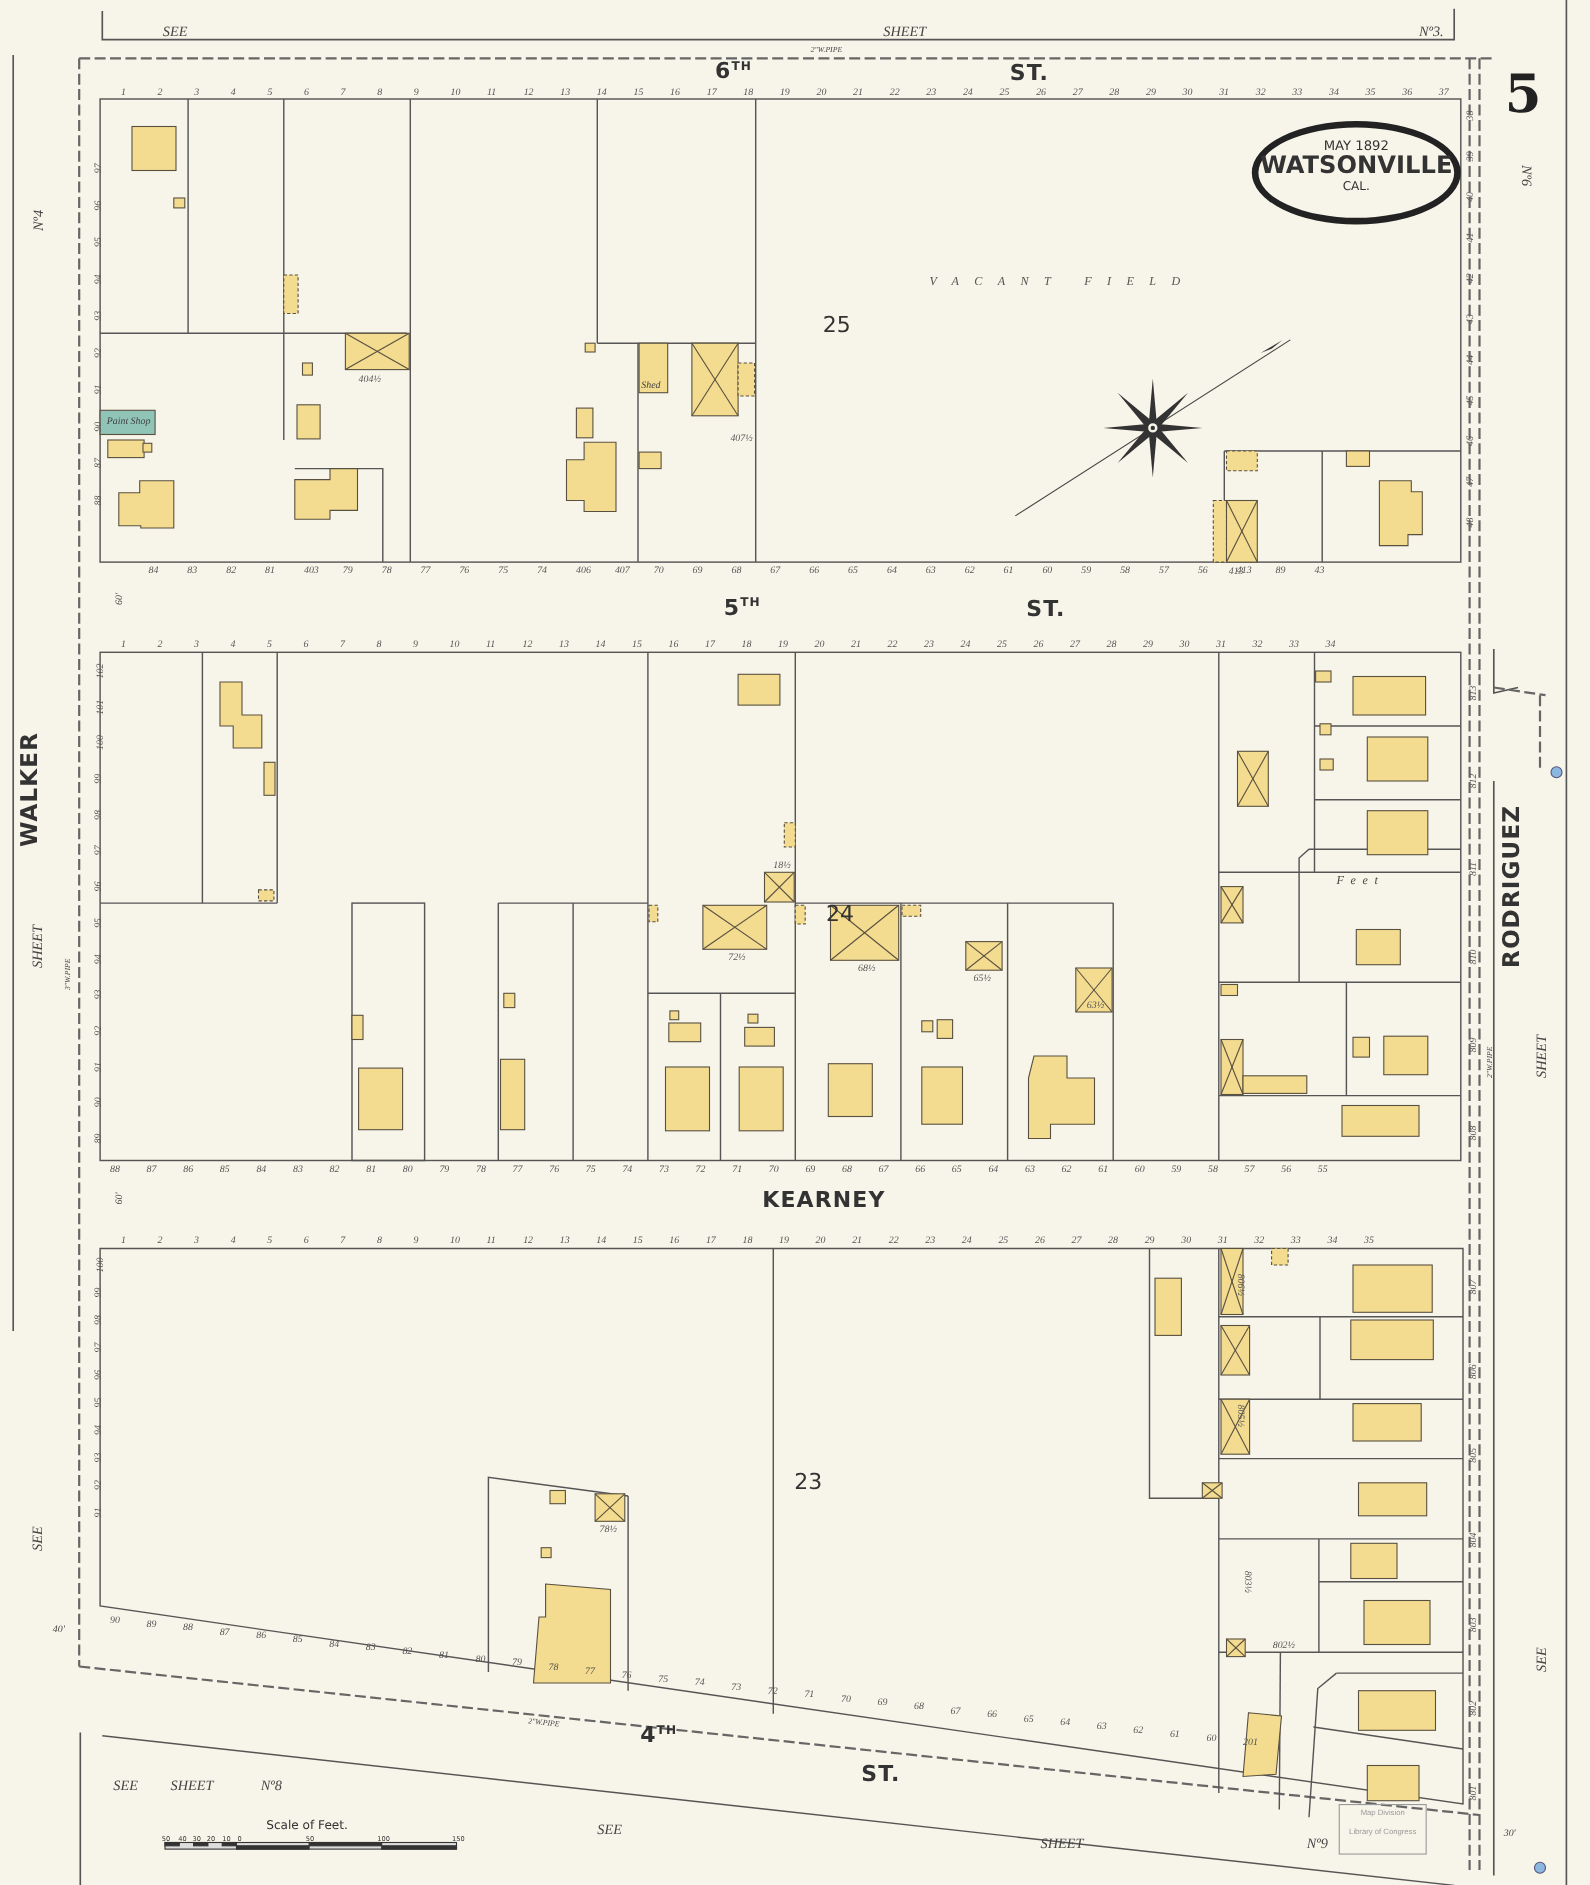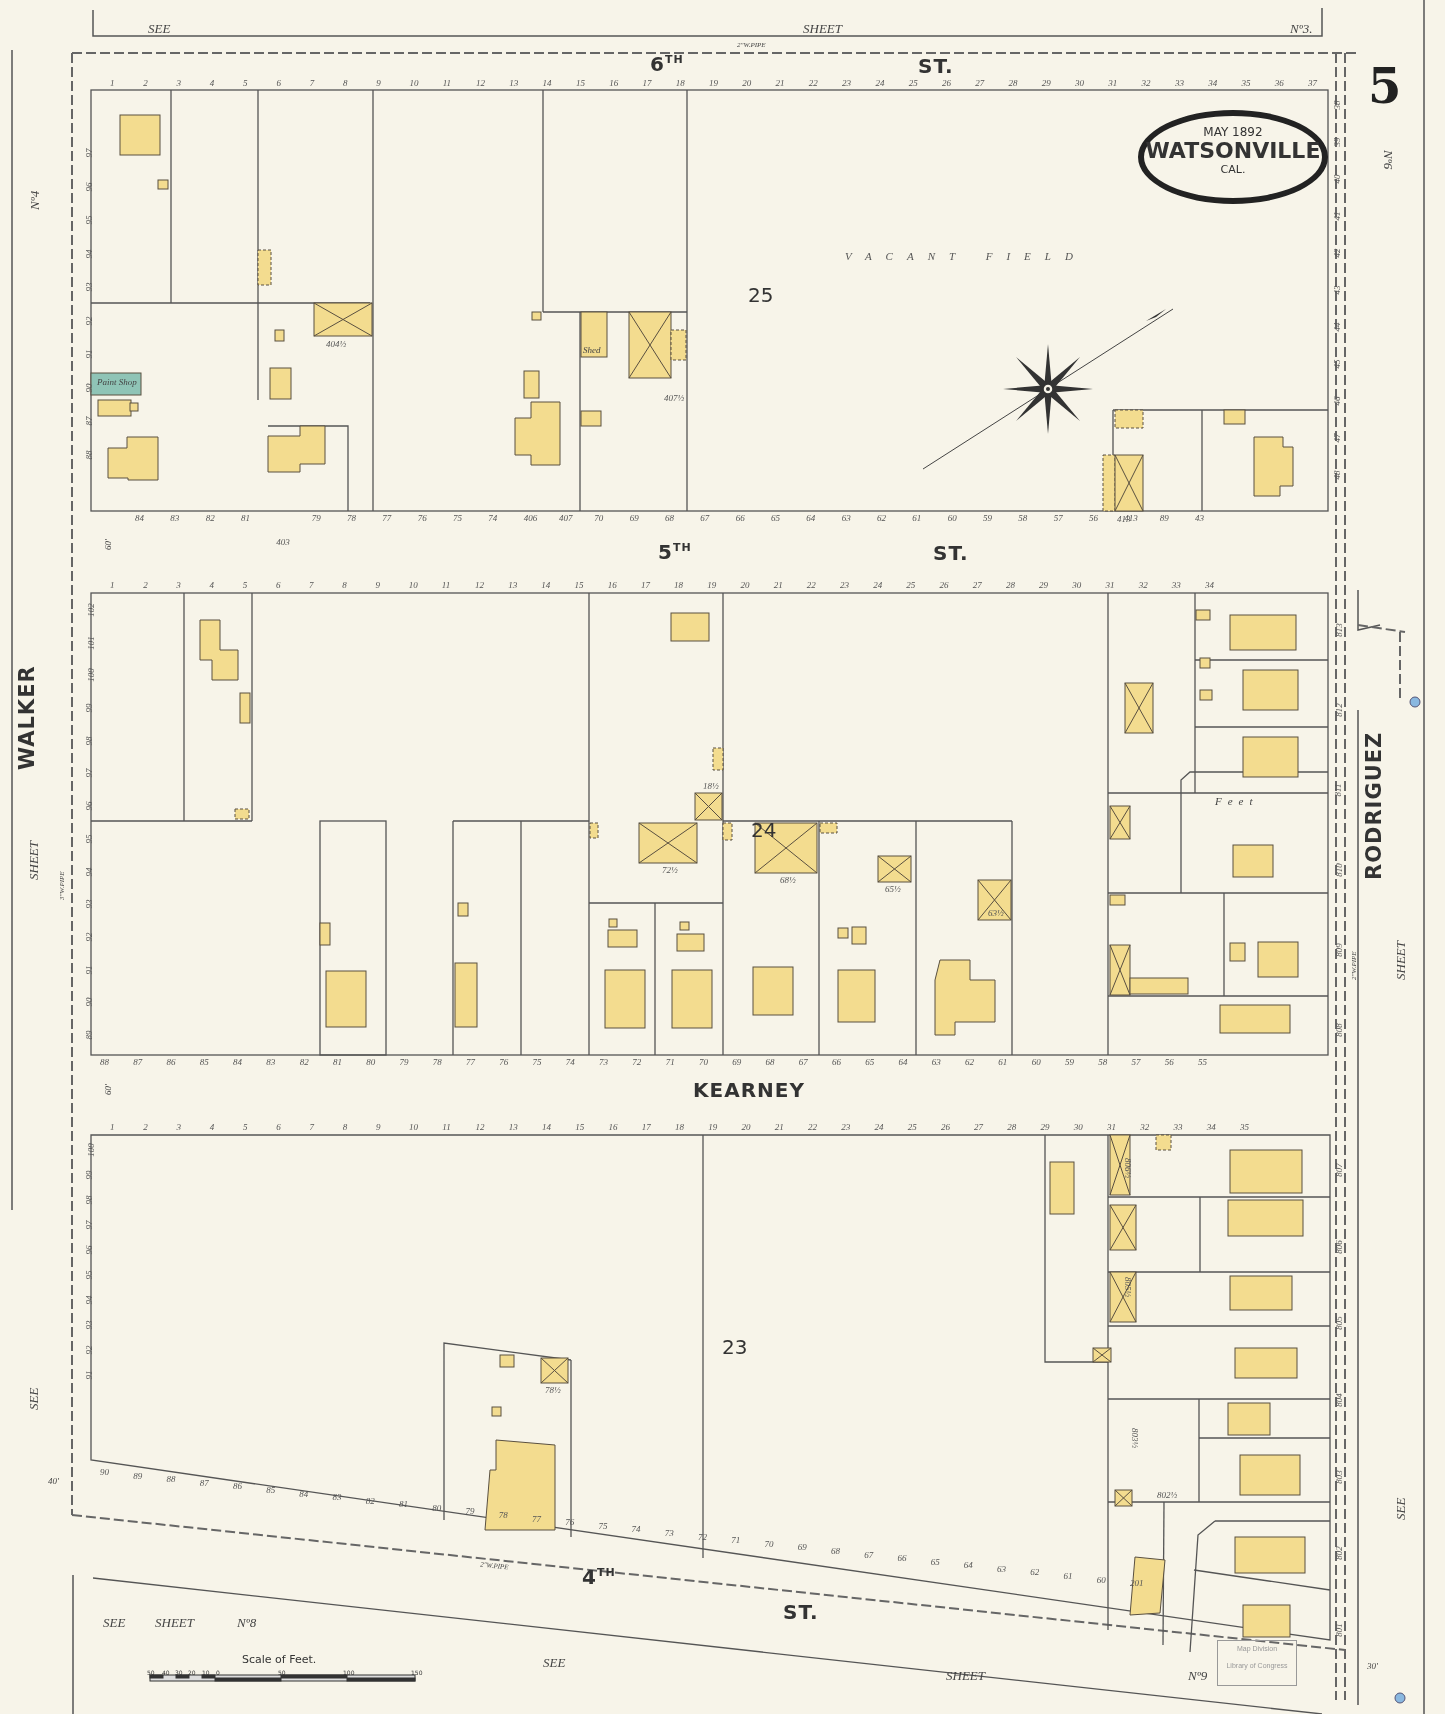--- a/index.html
+++ b/index.html
@@ -366,21 +366,21 @@
     <div class="lotnum" style="left: 1141.61px; top: 78px;">32</div>
     <div class="lotnum" style="left: 1174.89px; top: 78px;">33</div>
     <div class="lotnum" style="left: 1208.17px; top: 78px;">34</div>
     <div class="lotnum" style="left: 1241.44px; top: 78px;">35</div>
     <div class="lotnum" style="left: 1274.72px; top: 78px;">36</div>
     <div class="lotnum" style="left: 1308px; top: 78px;">37</div>
     <div class="lotnum" style="left: 135px; top: 513px;">84</div>
     <div class="lotnum" style="left: 170.333px; top: 513px;">83</div>
     <div class="lotnum" style="left: 205.667px; top: 513px;">82</div>
     <div class="lotnum" style="left: 241px; top: 513px;">81</div>
-    <div class="lotnum" style="left: 276.333px; top: 537px;">403</div>
+    <div class="lotnum" style="left: 276.333px; top: 513px;">403</div>
     <div class="lotnum" style="left: 311.667px; top: 513px;">79</div>
     <div class="lotnum" style="left: 347px; top: 513px;">78</div>
     <div class="lotnum" style="left: 382.333px; top: 513px;">77</div>
     <div class="lotnum" style="left: 417.667px; top: 513px;">76</div>
     <div class="lotnum" style="left: 453px; top: 513px;">75</div>
     <div class="lotnum" style="left: 488.333px; top: 513px;">74</div>
     <div class="lotnum" style="left: 523.667px; top: 513px;">406</div>
     <div class="lotnum" style="left: 559px; top: 513px;">407</div>
     <div class="lotnum" style="left: 594.333px; top: 513px;">70</div>
     <div class="lotnum" style="left: 629.667px; top: 513px;">69</div>

